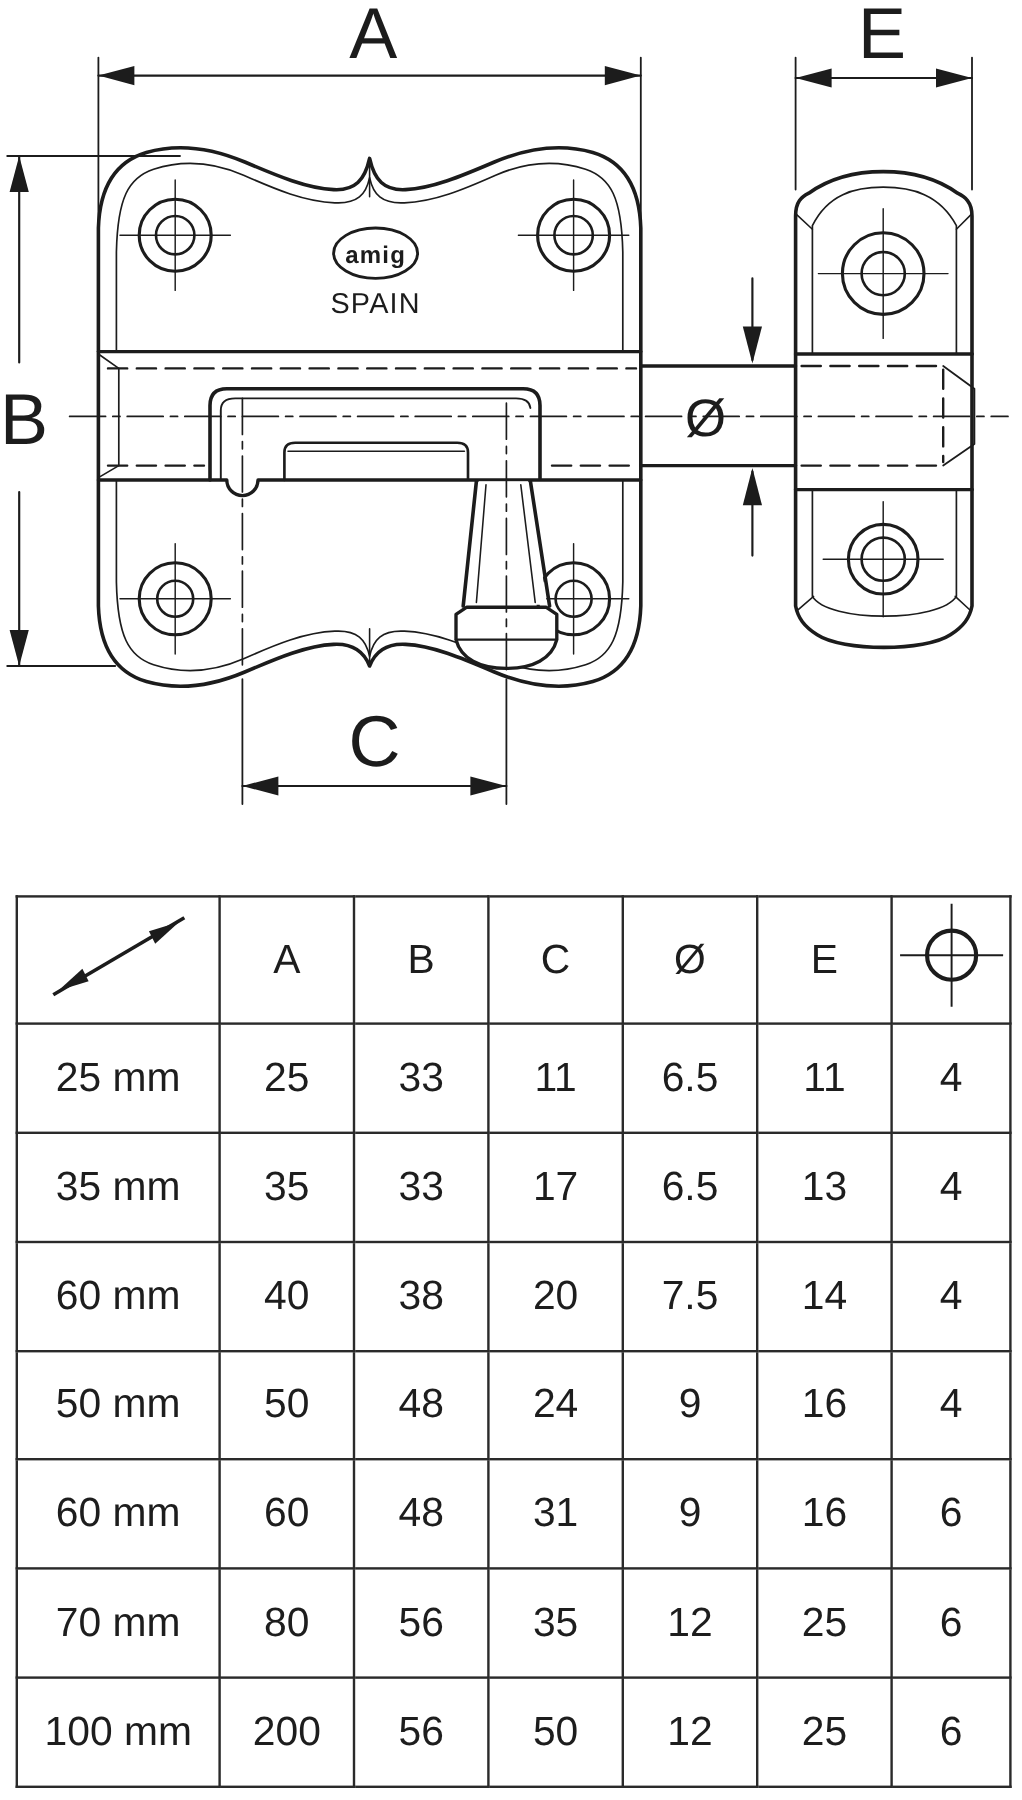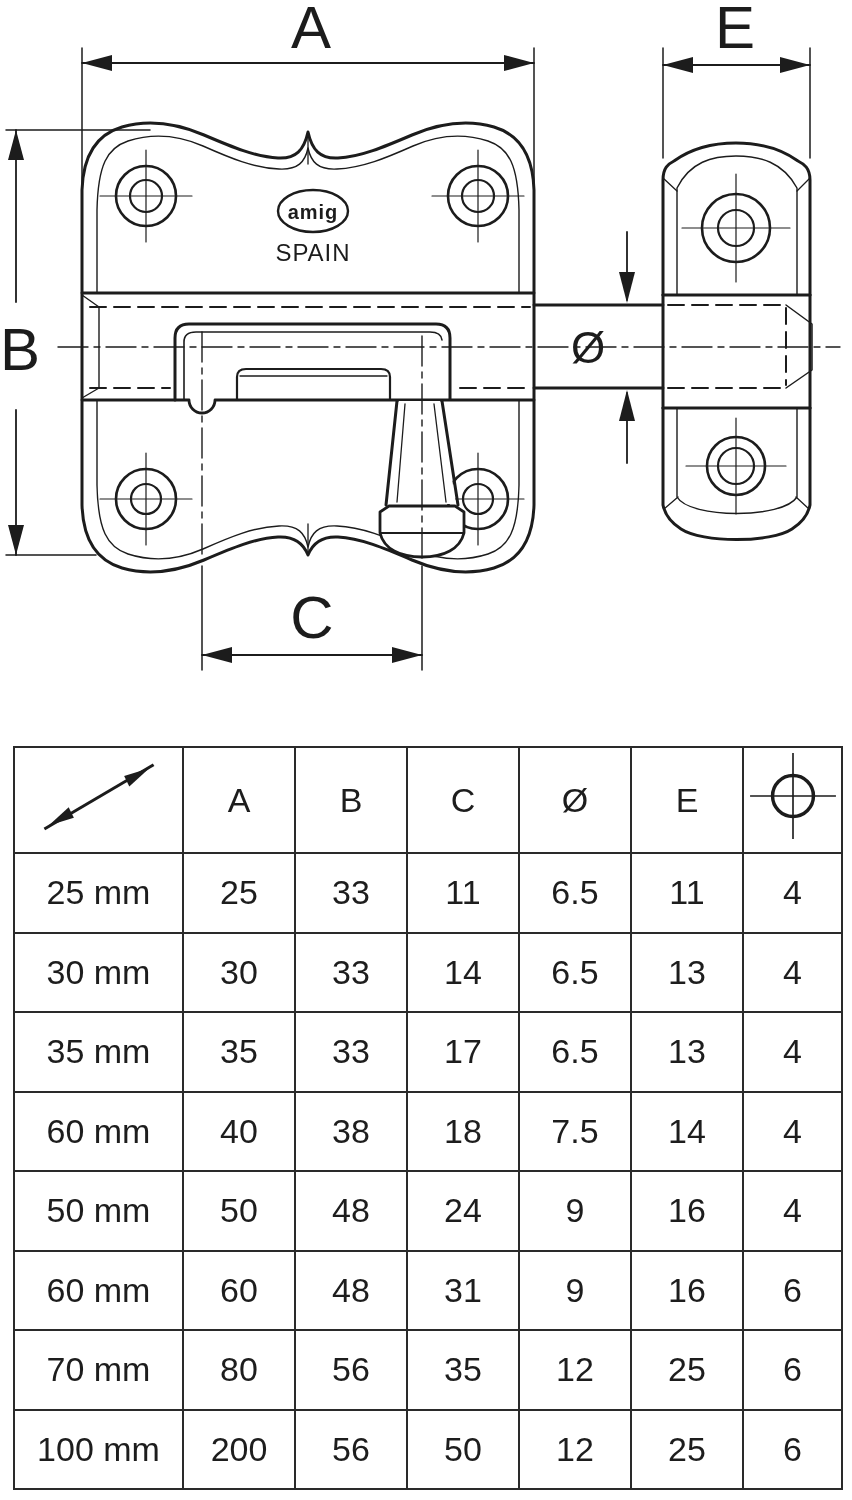--- a/index.html
+++ b/index.html
@@ -225,42 +225,33 @@
     <tr>
       <td>25 mm</td>
       <td>25</td>
       <td>33</td>
       <td>11</td>
       <td>6.5</td>
       <td>11</td>
       <td>4</td>
     </tr>
     <tr>
-      <td>30 mm</td>
-      <td>30</td>
-      <td>33</td>
-      <td>14</td>
-      <td>6.5</td>
-      <td>13</td>
-      <td>4</td>
-    </tr>
-    <tr>
       <td>35 mm</td>
       <td>35</td>
       <td>33</td>
       <td>17</td>
       <td>6.5</td>
       <td>13</td>
       <td>4</td>
     </tr>
     <tr>
       <td>60 mm</td>
       <td>40</td>
       <td>38</td>
-      <td>18</td>
+      <td>20</td>
       <td>7.5</td>
       <td>14</td>
       <td>4</td>
     </tr>
     <tr>
       <td>50 mm</td>
       <td>50</td>
       <td>48</td>
       <td>24</td>
       <td>9</td>

